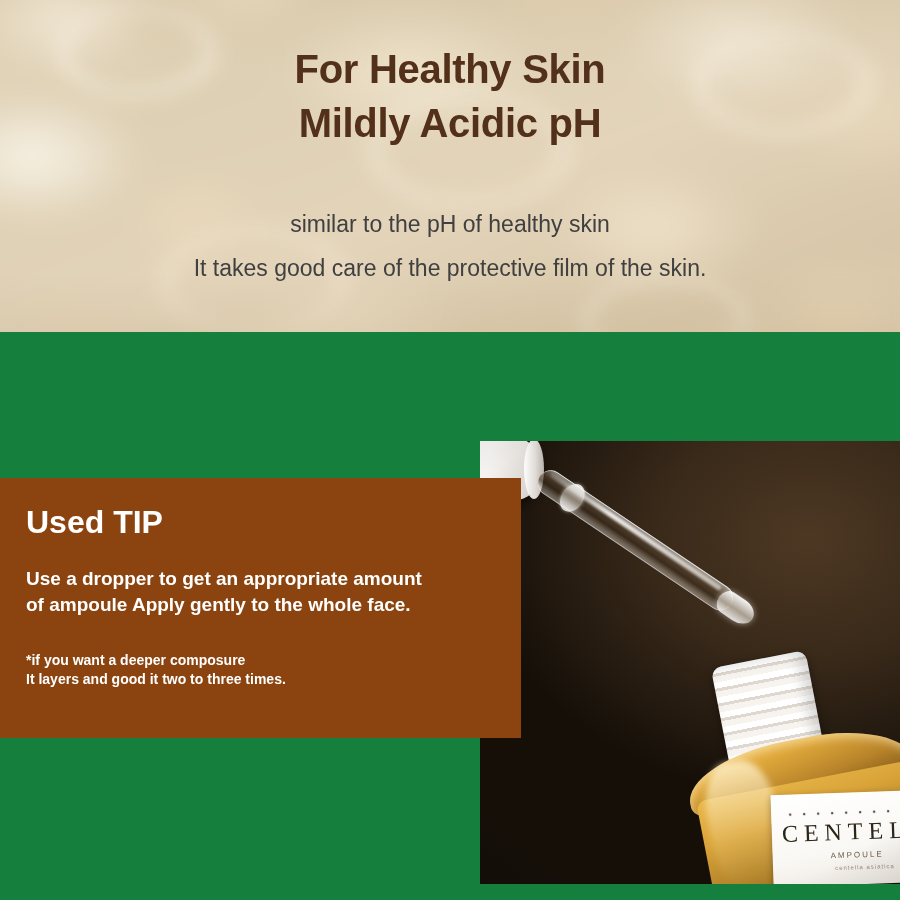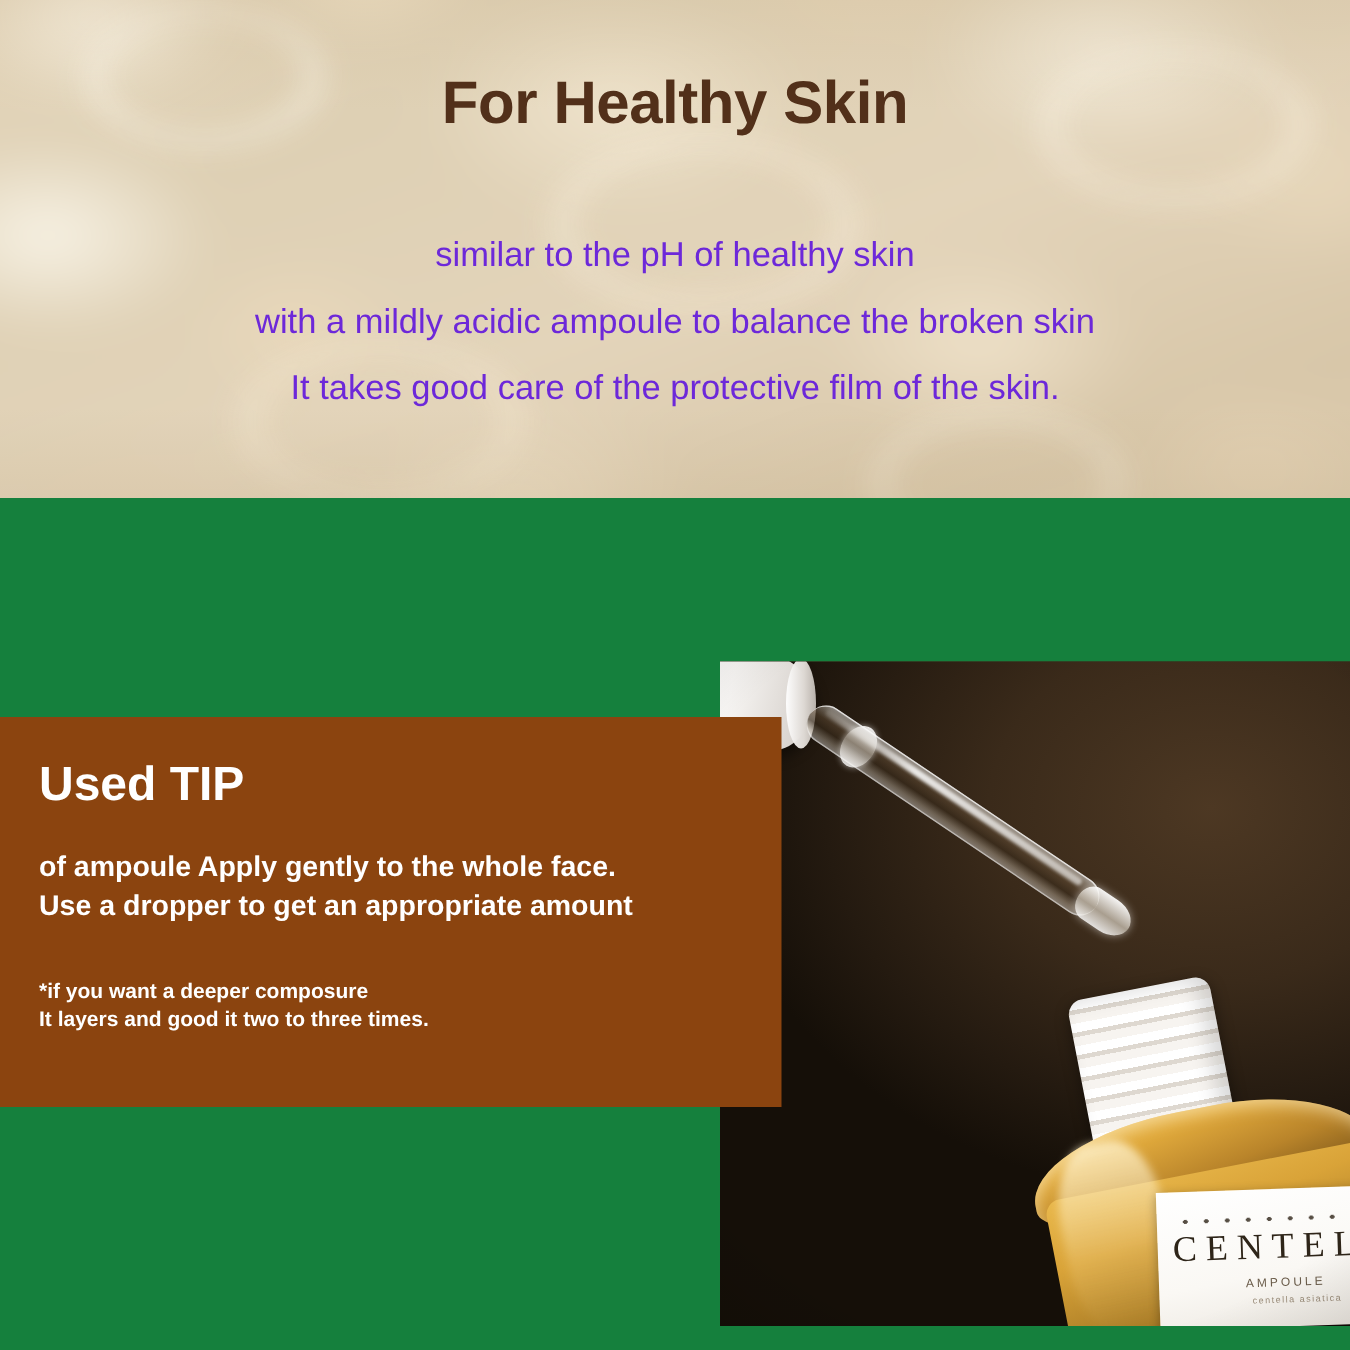--- a/index.html
+++ b/index.html
@@ -77,21 +77,21 @@
     font-size: 40px;
     font-weight: bold;
     line-height: 1.36;
     letter-spacing: -0.3px;
     color: #52301a;
   }
   .hero-sub {
     margin-top: 24px;
     font-size: 23px;
     line-height: 1.93;
-    color: #6d28d9;
+    color: #404040;
   }
 
   
   .mid {
     position: absolute;
     left: 0; top: 332px;
     width: 900px;
     height: 568px;
     background: #15803d;
   }
@@ -299,24 +299,24 @@
 <body>
 
 <section class="hero">
   <div class="hero-bg"></div>
   <div class="hero-rings"></div>
   <div class="hero-shade"></div>
 
   <div class="hero-text">
     <h1 class="hero-title">
       <span>For Healthy Skin</span><br>
+      <span>Mildly Acidic pH</span>
     </h1>
     <div class="hero-sub">
       <div>similar to the pH of healthy skin</div>
-      <div>with a mildly acidic ampoule to balance the broken skin</div>
       <div>It takes good care of the protective film of the skin.</div>
     </div>
   </div>
 </section>
 
 <section class="mid">
 
   <figure class="photo">
     <div class="photo-bg"></div>
     <div class="cap"></div>
@@ -339,22 +339,22 @@
         <div class="label-sub">AMPOULE</div>
         <div class="label-fine">centella asiatica</div>
       </div>
     </div>
     <div class="photo-vig"></div>
   </figure>
 
   <div class="tip">
     <div class="tip-title">Used TIP</div>
     <div class="tip-body">
+      <p>Use a dropper to get an appropriate amount</p>
       <p>of ampoule Apply gently to the whole face.</p>
-      <p>Use a dropper to get an appropriate amount</p>
     </div>
     <div class="tip-note">
       <p>*if you want a deeper composure</p>
       <p>It layers and good it two to three times.</p>
     </div>
   </div>
 
 </section>
 
 </body></html>

